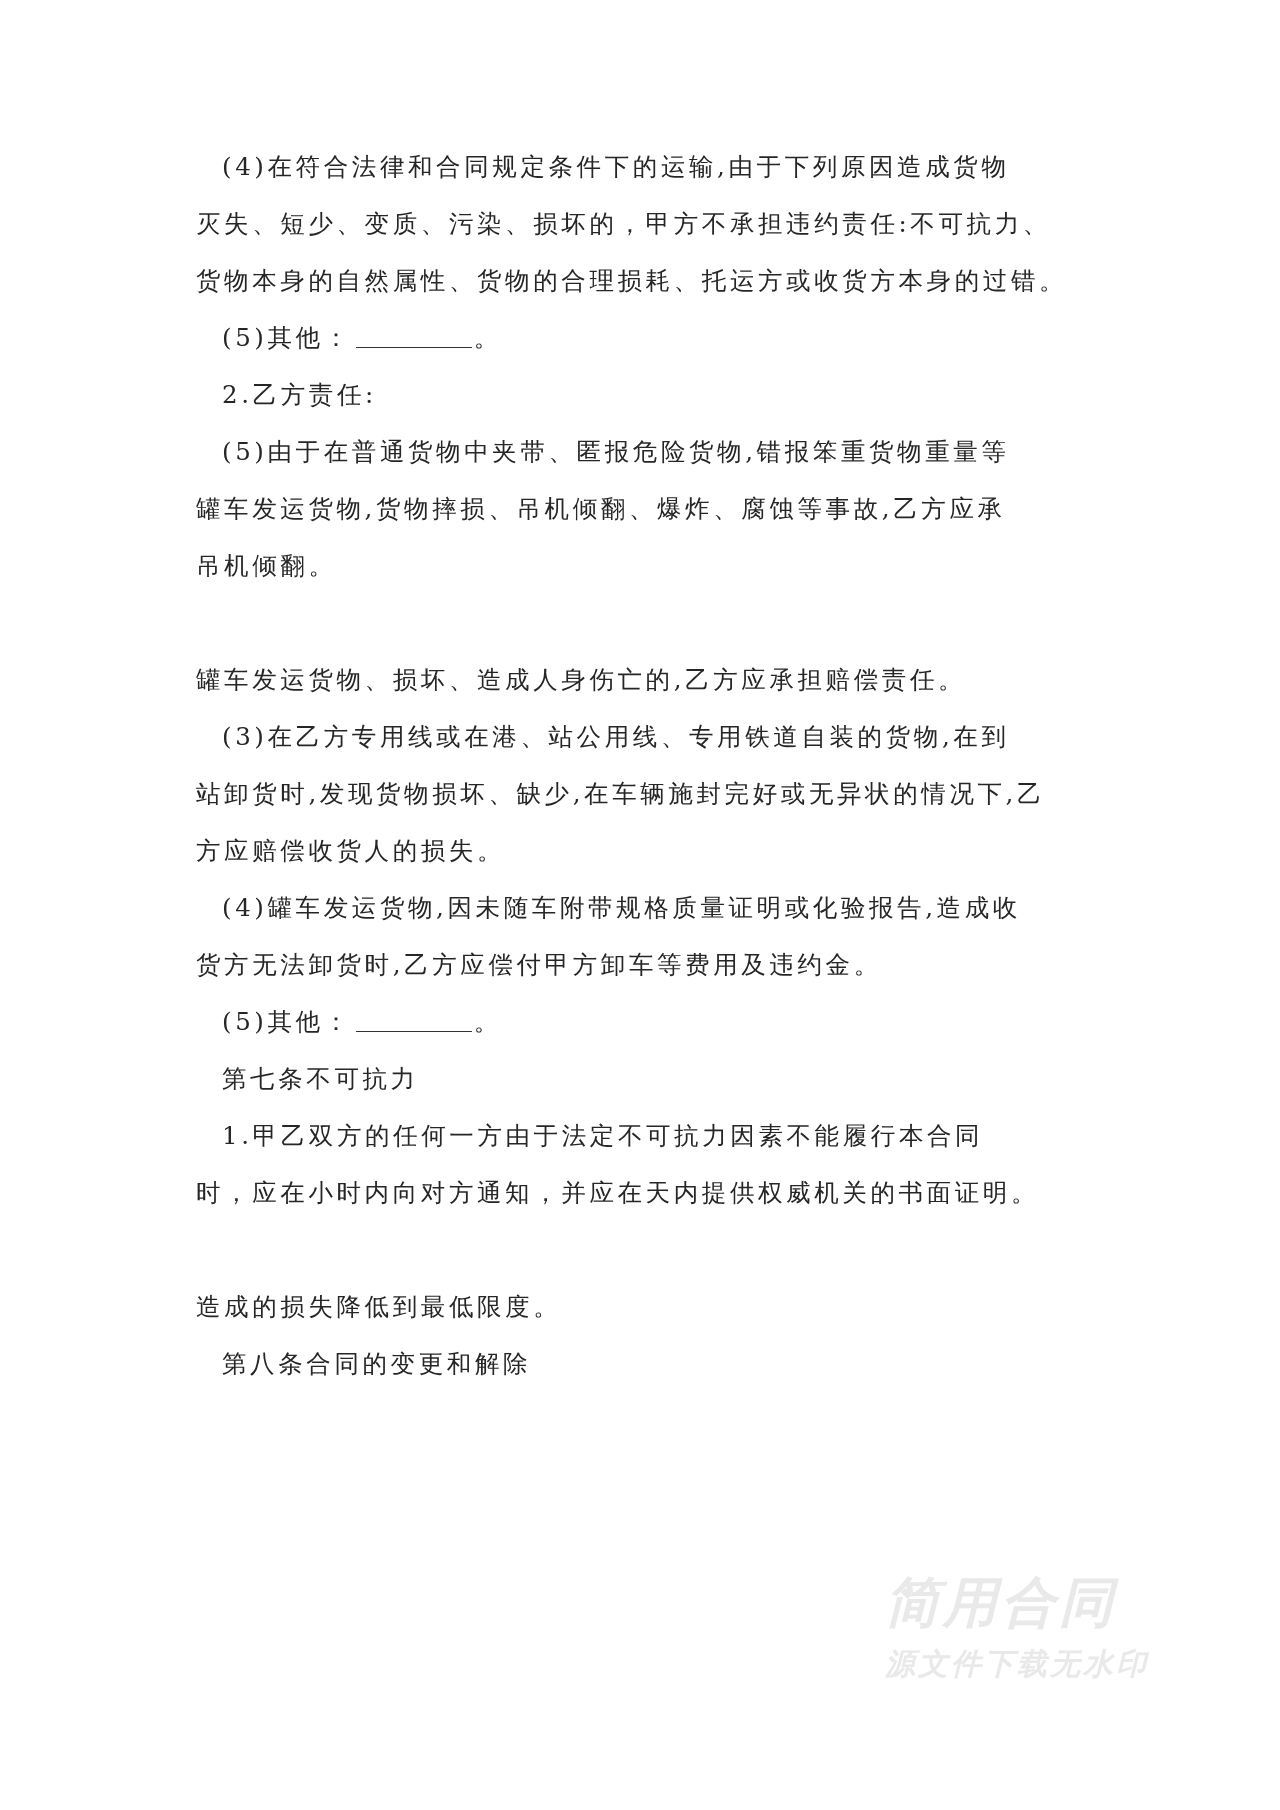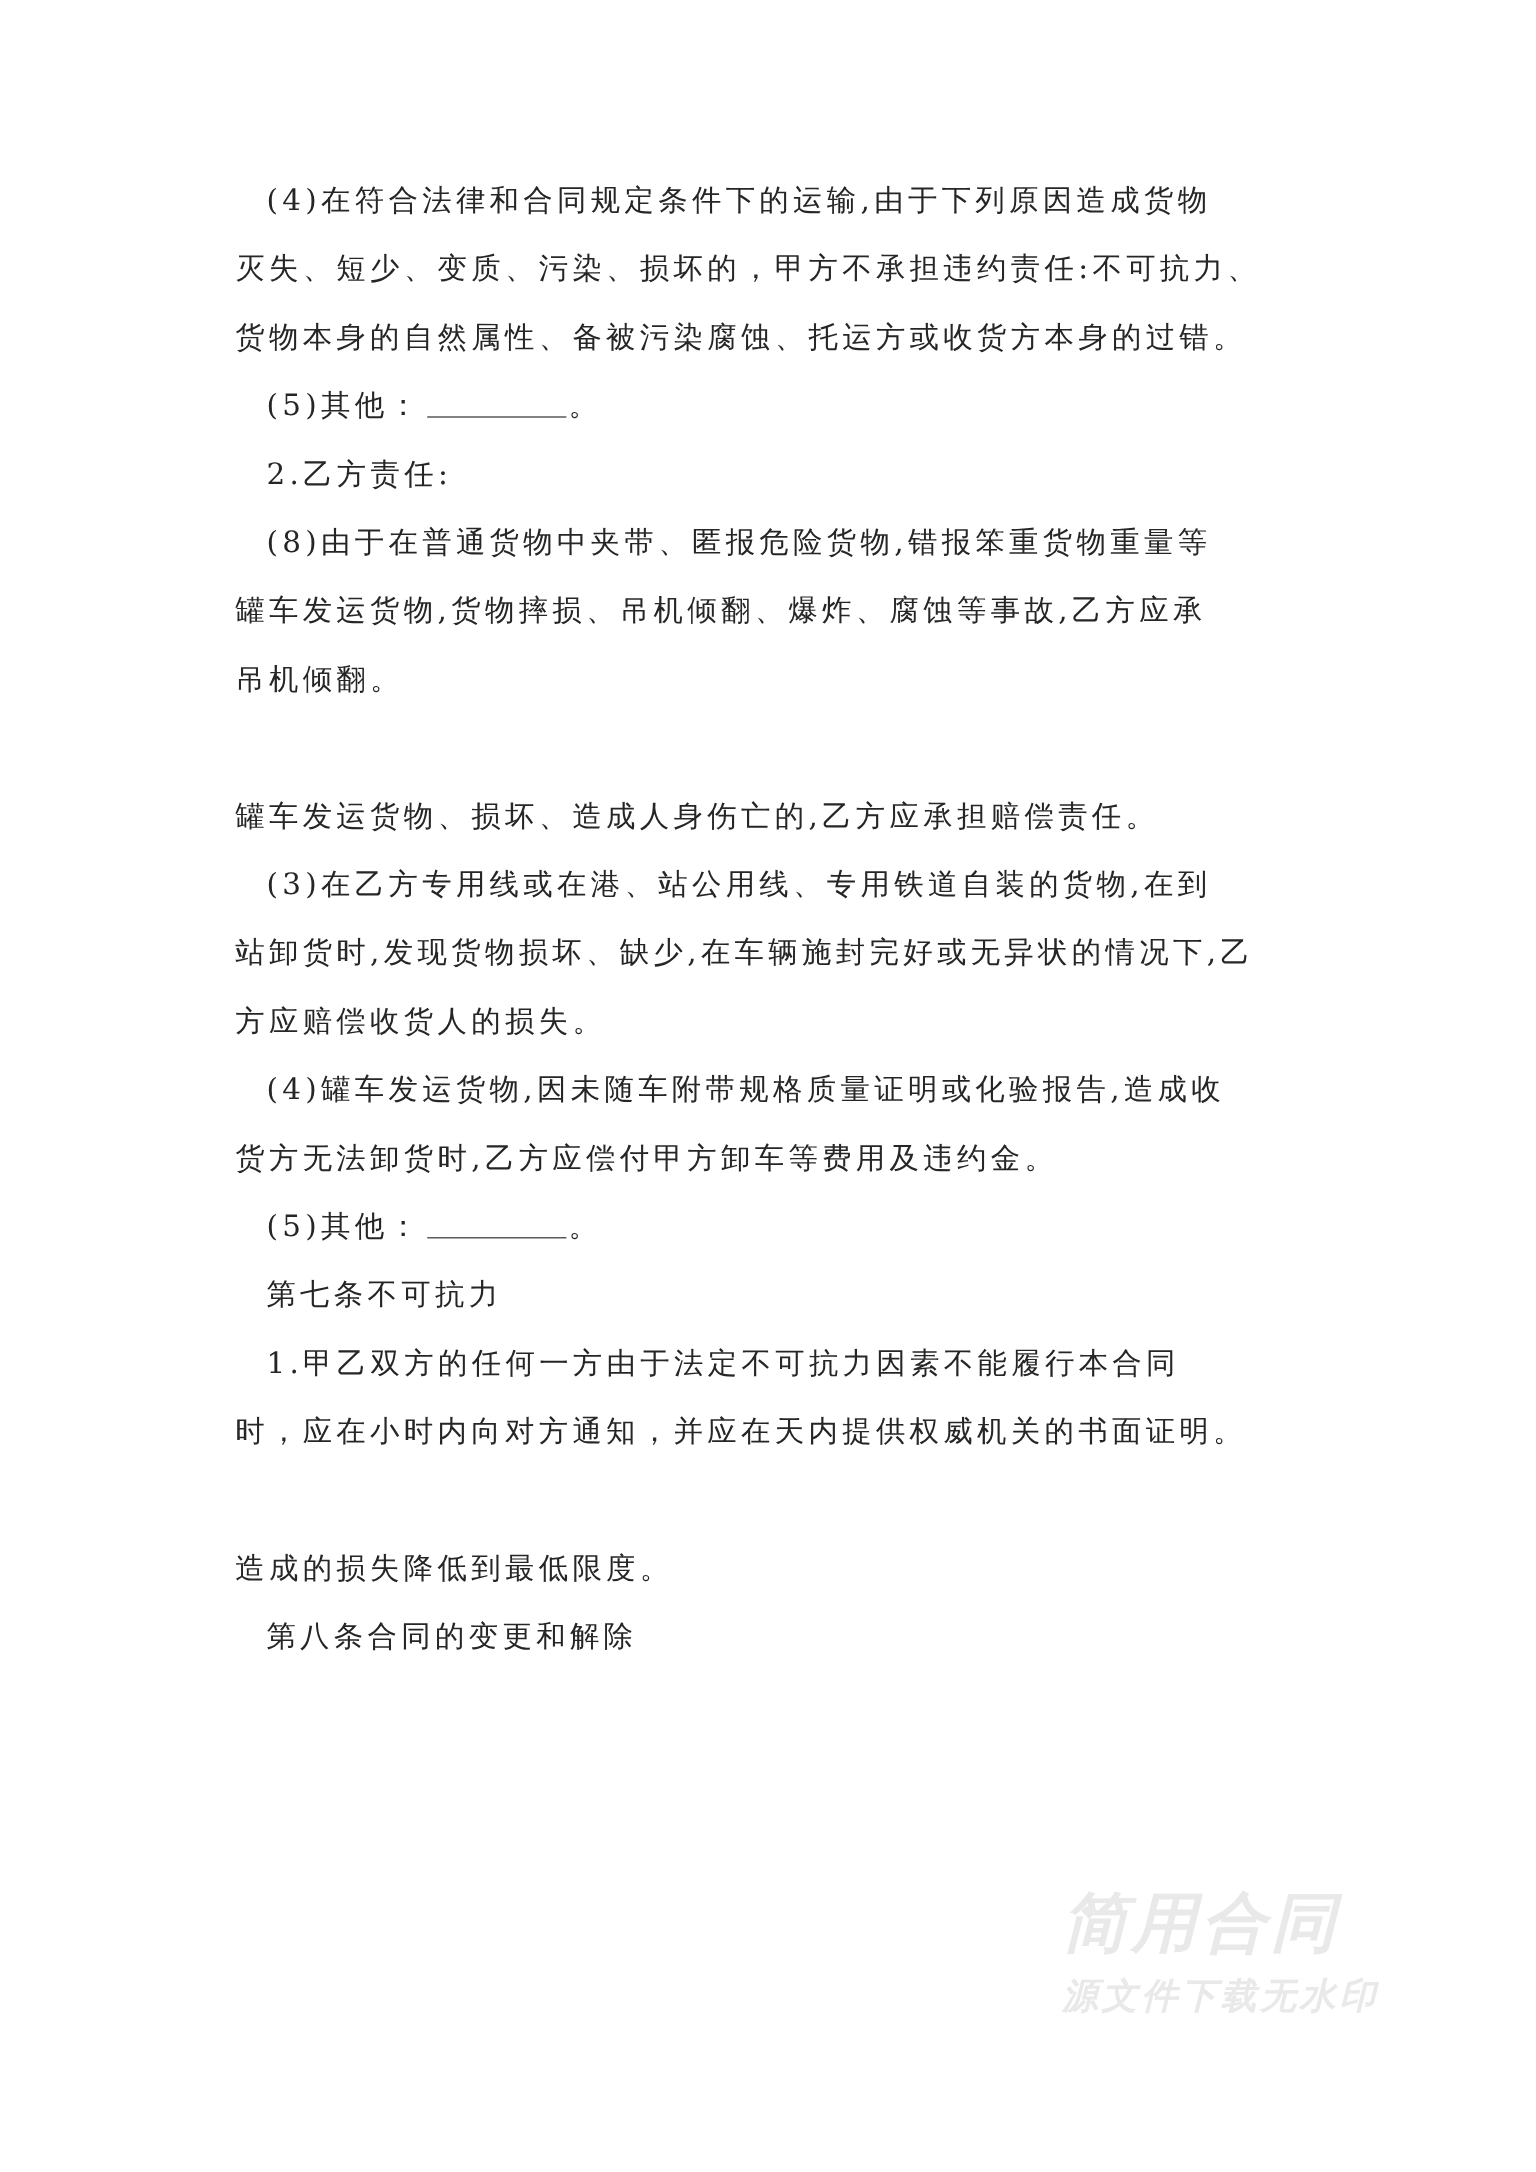--- a/index.html
+++ b/index.html
@@ -72,29 +72,29 @@
       margin-top: 10px;
     }
   </style>
 </head>
 <body>
 
 <div class="page">
 
   <div class="line indent" style="top:152px">(4)在符合法律和合同规定条件下的运输,由于下列原因造成货物</div>
   <div class="line" style="top:209px">灭失、短少、变质、污染、损坏的，甲方不承担违约责任:不可抗力、</div>
-  <div class="line" style="top:266px">货物本身的自然属性、备被污染腐蚀、托运方或收货方本身的过错。</div>
+  <div class="line" style="top:266px">货物本身的自然属性、货物的合理损耗、托运方或收货方本身的过错。</div>
 
   <div class="line indent" style="top:323px">
     <span>(5)其他：</span><span class="blank"></span><span>。</span>
   </div>
 
   <div class="line indent" style="top:380px">2.乙方责任:</div>
 
-  <div class="line indent" style="top:437px">(8)由于在普通货物中夹带、匿报危险货物,错报笨重货物重量等</div>
+  <div class="line indent" style="top:437px">(5)由于在普通货物中夹带、匿报危险货物,错报笨重货物重量等</div>
   <div class="line" style="top:494px">罐车发运货物,货物摔损、吊机倾翻、爆炸、腐蚀等事故,乙方应承</div>
   <div class="line" style="top:551px">吊机倾翻。</div>
 
   <div class="line" style="top:665px">罐车发运货物、损坏、造成人身伤亡的,乙方应承担赔偿责任。</div>
 
   <div class="line indent" style="top:722px">(3)在乙方专用线或在港、站公用线、专用铁道自装的货物,在到</div>
   <div class="line" style="top:779px">站卸货时,发现货物损坏、缺少,在车辆施封完好或无异状的情况下,乙</div>
   <div class="line" style="top:836px">方应赔偿收货人的损失。</div>
 
   <div class="line indent" style="top:893px">(4)罐车发运货物,因未随车附带规格质量证明或化验报告,造成收</div>

